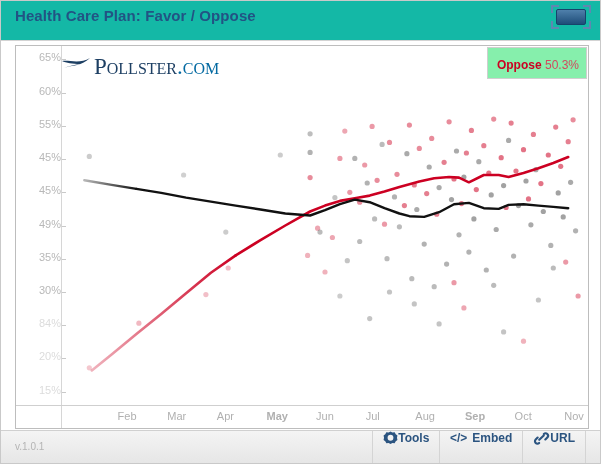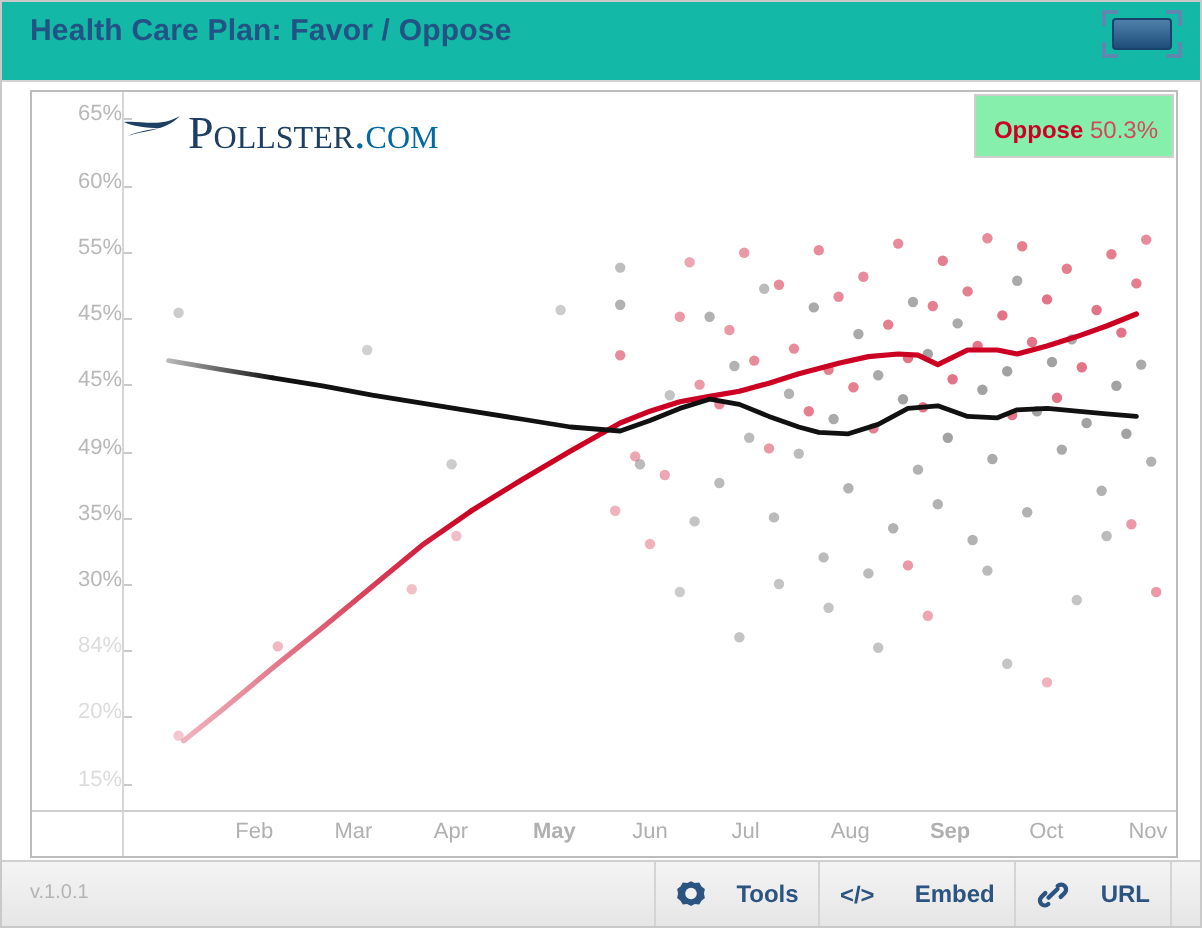--- a/index.html
+++ b/index.html
@@ -116,21 +116,21 @@
     border-top:1px solid #d0d0d0;
     box-sizing:border-box;
   }
   #version{
     position:absolute;left:14px;top:10px;font-size:10px;color:#b4b4b4;
   }
   #toolbar{
     position:absolute;right:14px;top:0;height:32px;display:flex;align-items:stretch;
   }
   .tool-btn{
-    display:flex;align-items:center;gap:15px;
+    display:flex;align-items:flex-start;gap:0;
     padding:0 10px;height:32px;
     border-left:1px solid #d4d4d4;
     font-size:12px;font-weight:bold;color:#2b5480;
     cursor:pointer;background:transparent;
   }
   .tool-btn:last-child{border-right:1px solid #d4d4d4;}
   .tool-label{color:#2b5480;}
   .icon-svg{display:block;}
 </style>
 </head>

